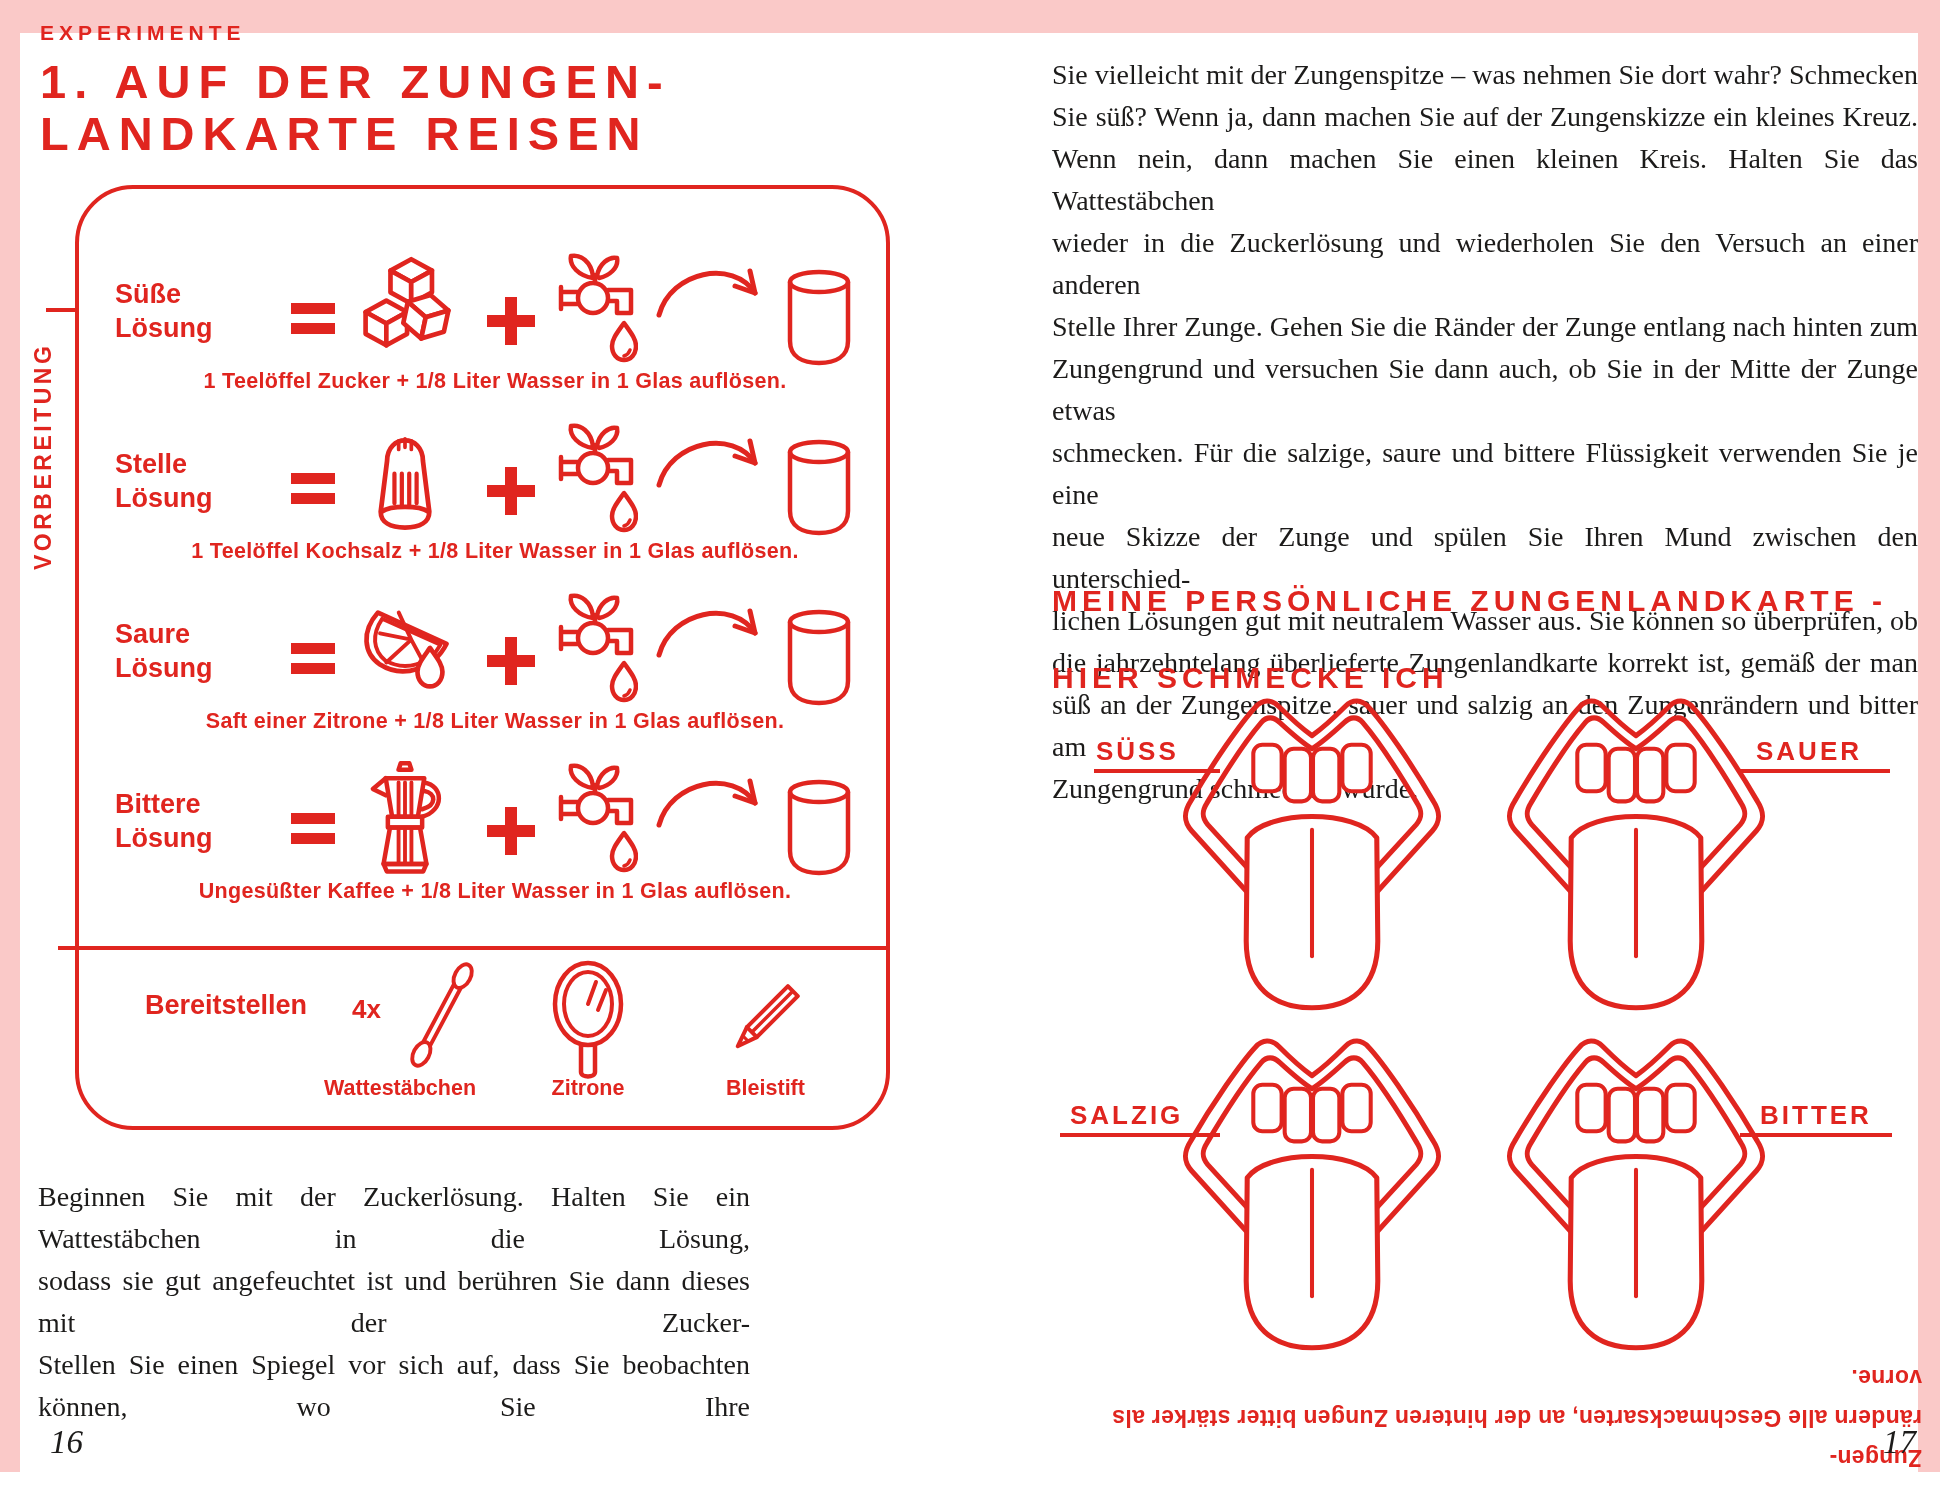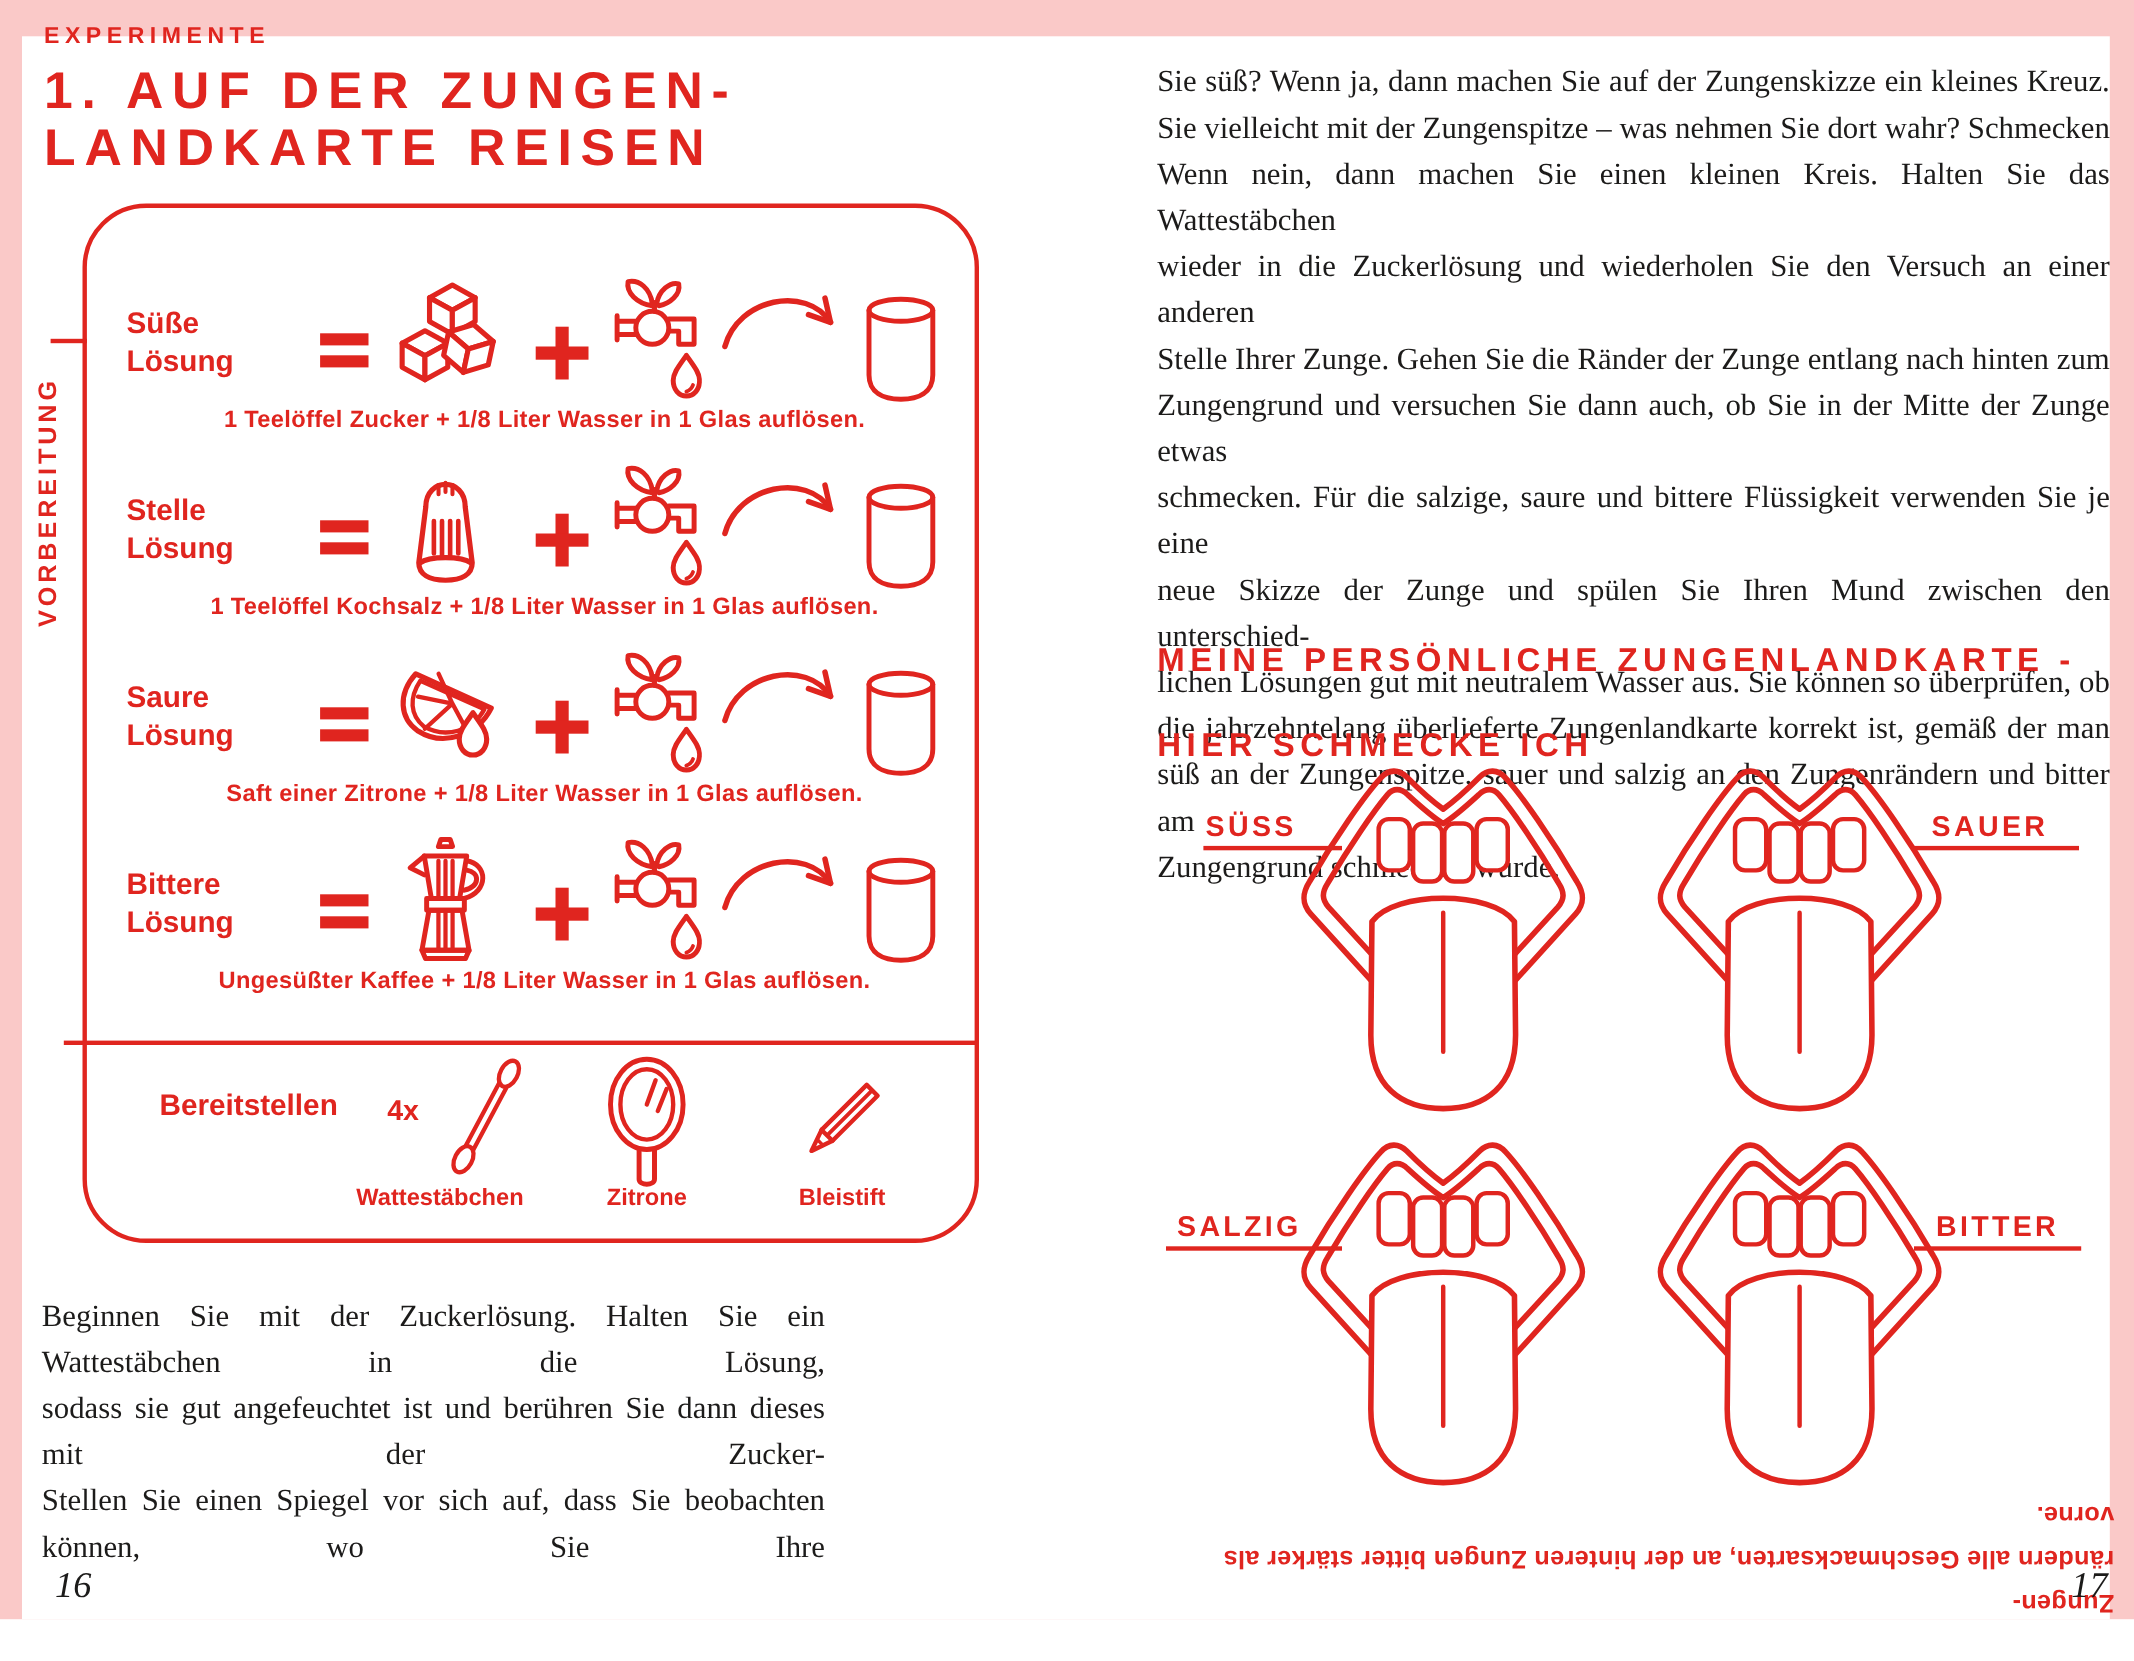--- a/index.html
+++ b/index.html
@@ -308,22 +308,22 @@
 
   <div class="abs" style="left:38px;top:1176px;width:712px;">
     <div class="serif-line">Beginnen Sie mit der Zuckerlösung. Halten Sie ein Wattestäbchen in die Lösung,</div>
     <div class="serif-line">sodass sie gut angefeuchtet ist und berühren Sie dann dieses mit der Zucker-</div>
     <div class="serif-line">Stellen Sie einen Spiegel vor sich auf, dass Sie beobachten können, wo Sie Ihre</div>
 
   </div>
   <div class="abs pagenum" style="left:50px;top:1424px;">16</div>
 
   <div class="abs" style="left:1052px;top:54px;width:866px;">
+    <div class="serif-line">Sie vielleicht mit der Zungenspitze – was nehmen Sie dort wahr? Schmecken</div>
     <div class="serif-line">Sie süß? Wenn ja, dann machen Sie auf der Zungenskizze ein kleines Kreuz.</div>
-    <div class="serif-line">Sie vielleicht mit der Zungenspitze – was nehmen Sie dort wahr? Schmecken</div>
     <div class="serif-line">Wenn nein, dann machen Sie einen kleinen Kreis. Halten Sie das Wattestäbchen</div>
     <div class="serif-line">wieder in die Zuckerlösung und wiederholen Sie den Versuch an einer anderen</div>
     <div class="serif-line">Stelle Ihrer Zunge. Gehen Sie die Ränder der Zunge entlang nach hinten zum</div>
     <div class="serif-line">Zungengrund und versuchen Sie dann auch, ob Sie in der Mitte der Zunge etwas</div>
     <div class="serif-line">schmecken. Für die salzige, saure und bittere Flüssigkeit verwenden Sie je eine</div>
     <div class="serif-line">neue Skizze der Zunge und spülen Sie Ihren Mund zwischen den unterschied-</div>
     <div class="serif-line">lichen Lösungen gut mit neutralem Wasser aus. Sie können so überprüfen, ob</div>
     <div class="serif-line">die jahrzehntelang überlieferte Zungenlandkarte korrekt ist, gemäß der man</div>
     <div class="serif-line">süß an der Zungenspitze, sauer und salzig an den Zungenrändern und bitter am</div>
     <div class="serif-line last">Zungengrund schmecken würde.</div>

